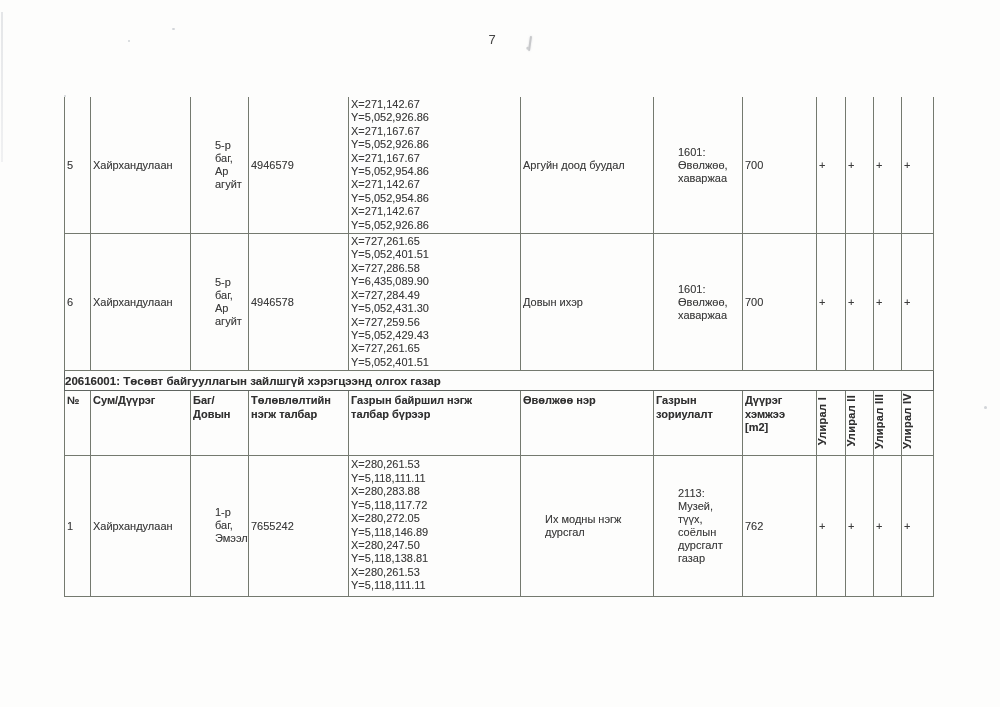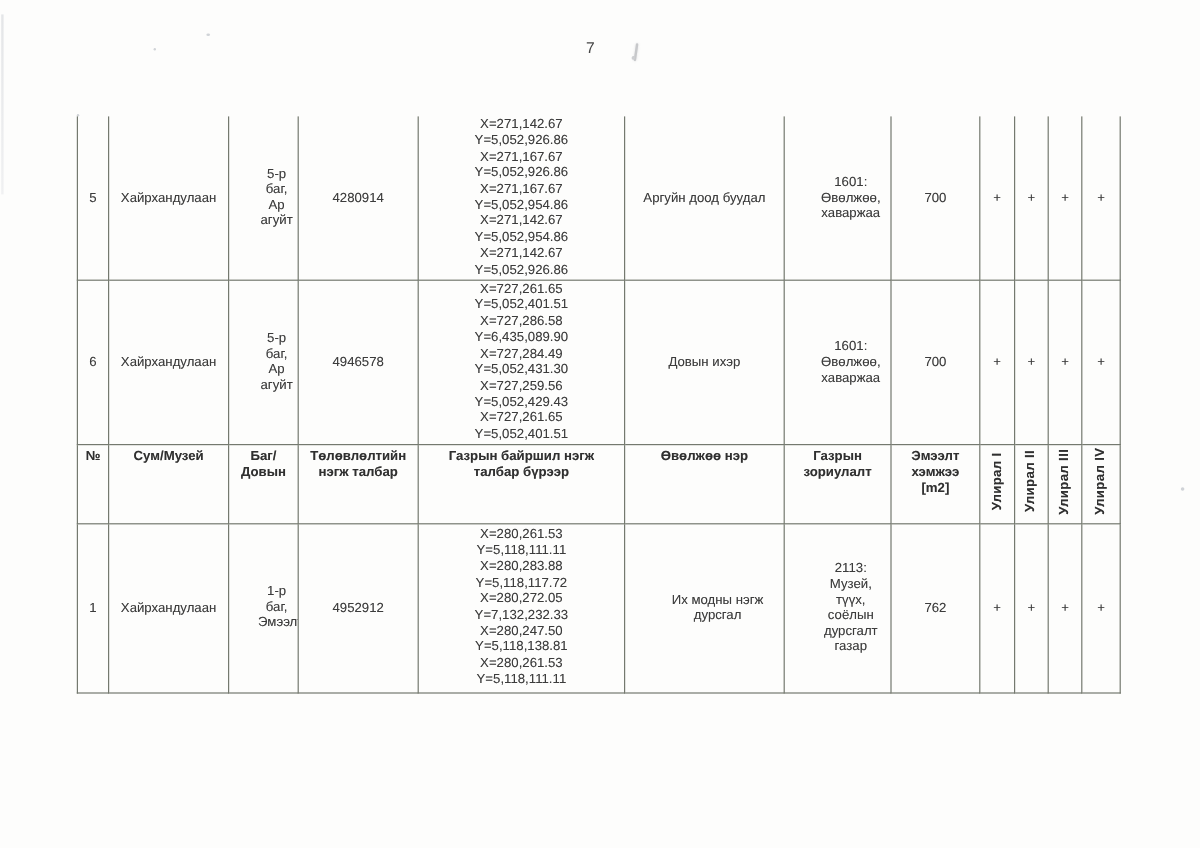--- a/index.html
+++ b/index.html
@@ -38,21 +38,21 @@
 
   table.doc{
     position:absolute;left:64px;top:97px;
     border-collapse:collapse;table-layout:fixed;
     width:869px;
     font-size:11px;color:#3c3c3c;
   }
   td{
     border:1px solid #74796f;
     padding:1px 2px;
-    text-align:center;
+    text-align:left;
     vertical-align:middle;
     overflow:hidden;
     text-shadow:0 0 .5px rgba(40,40,40,.35);
     margin-left:40px;
   }
   tr.first-row td{border-top:none;}
   .multiline{white-space:pre-line;line-height:13px;padding-left:24px;}
   .coords{white-space:pre-line;line-height:13.4px;font-size:11px;}
   .section-row td{
     font-weight:bold;font-size:11.5px;color:#2f2f2f;
@@ -110,21 +110,21 @@
         <col style="width:32px">
     </colgroup>
 
     <tbody>
         <tr class="first-row r5">
       <td>5</td>
       <td>Хайрхандулаан</td>
       <td class="multiline">5-р баг,
 Ар
 агуйт</td>
-      <td>4280914</td>
+      <td>4946579</td>
       <td class="coords">X=271,142.67
 Y=5,052,926.86
 X=271,167.67
 Y=5,052,926.86
 X=271,167.67
 Y=5,052,954.86
 X=271,142.67
 Y=5,052,954.86
 X=271,142.67
 Y=5,052,926.86</td>
@@ -160,54 +160,57 @@
       <td class="multiline">1601:
 Өвөлжөө,
 хаваржаа</td>
       <td>700</td>
       <td>+</td>
       <td>+</td>
       <td>+</td>
       <td>+</td>
     </tr>
 
+    <tr class="section-row">
+      <td colspan="12">20616001: Төсөвт байгууллагын зайлшгүй хэрэгцээнд олгох газар</td>
+    </tr>
 
     <tr class="header-row rh">
       <td>№</td>
-      <td>Сум/Музей</td>
+      <td>Сум/Дүүрэг</td>
       <td>Баг/
 Довын</td>
       <td>Төлөвлөлтийн
 нэгж талбар</td>
       <td>Газрын байршил нэгж
 талбар бүрээр</td>
       <td>Өвөлжөө нэр</td>
       <td>Газрын
 зориулалт</td>
-      <td>Эмээлт
+      <td>Дүүрэг
 хэмжээ
 [m2]</td>
       <td class="vcell"><span class="vtext">Улирал I</span></td>
       <td class="vcell"><span class="vtext">Улирал II</span></td>
       <td class="vcell"><span class="vtext">Улирал III</span></td>
       <td class="vcell"><span class="vtext">Улирал IV</span></td>
     </tr>
 
     <tr class="r1">
       <td>1</td>
       <td>Хайрхандулаан</td>
       <td class="multiline">1-р баг,
 Эмээлт</td>
-      <td>4952912</td>
+      <td>7655242</td>
       <td class="coords">X=280,261.53
 Y=5,118,111.11
 X=280,283.88
 Y=5,118,117.72
 X=280,272.05
-Y=7,132,232.33
+Y=5,118,146.89
 X=280,247.50
 Y=5,118,138.81
 X=280,261.53
 Y=5,118,111.11</td>
       <td class="multiline">Их модны нэгж
 дурсгал</td>
       <td class="multiline">2113: Музей,
 түүх, соёлын
 дурсгалт
 газар</td>

